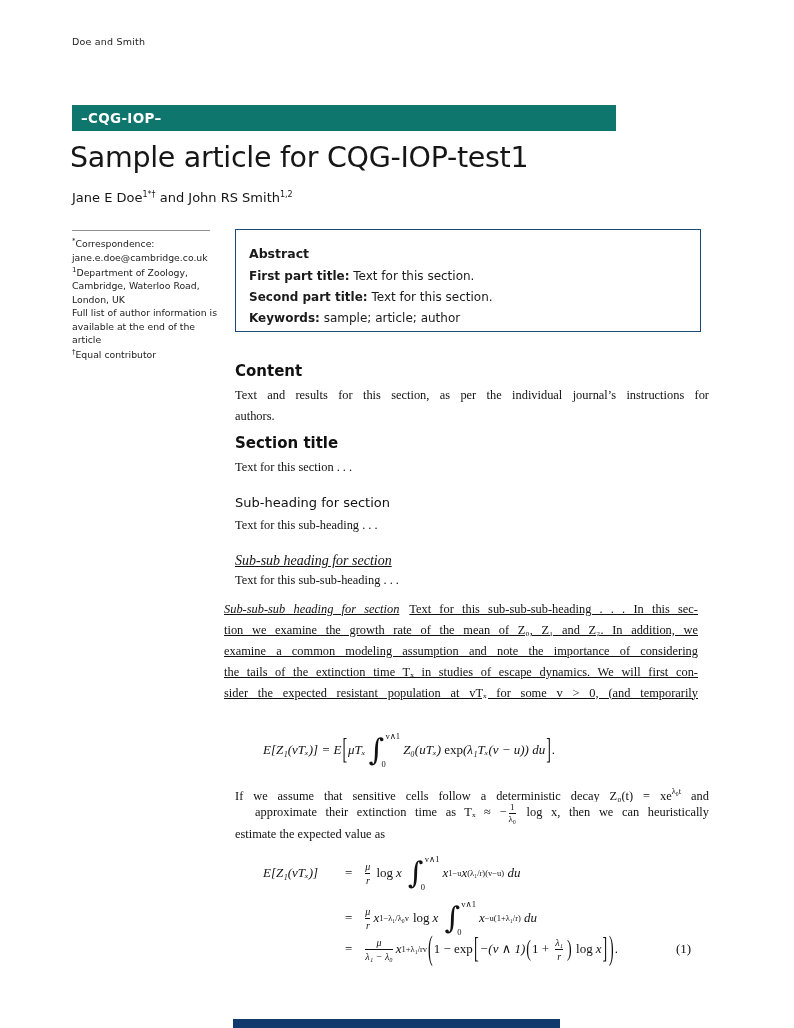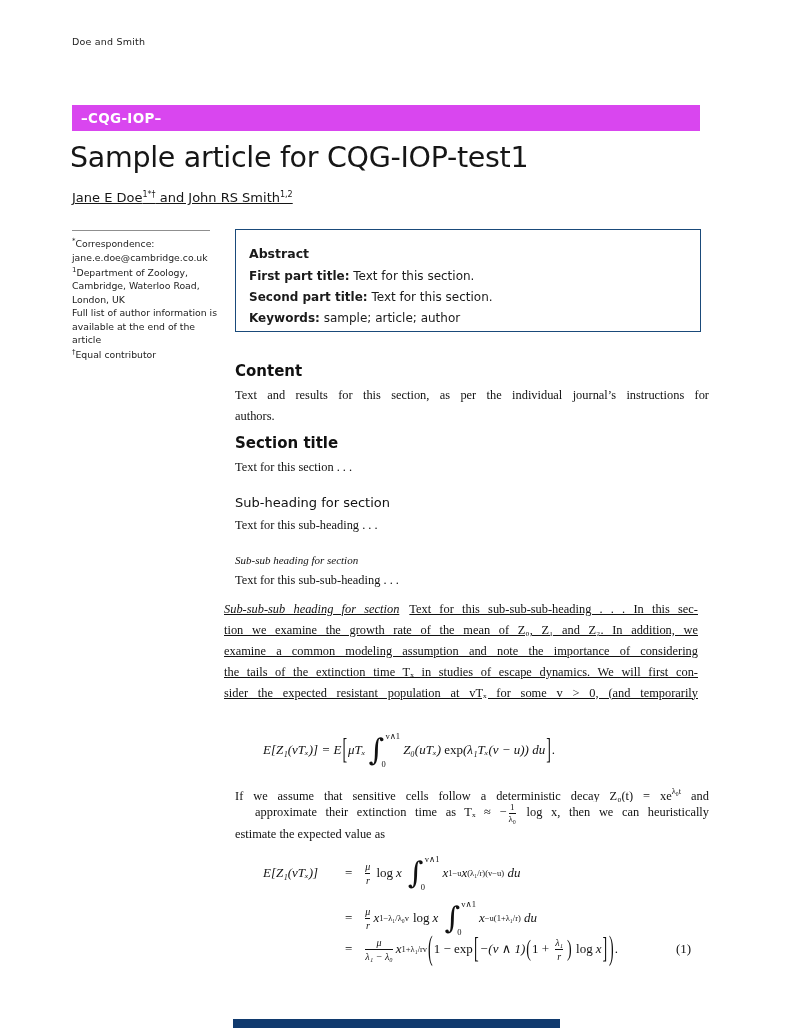--- a/index.html
+++ b/index.html
@@ -7,24 +7,24 @@
     width:794px;height:1028px;position:relative;background:#ffffff;
     font-family:"DejaVu Sans",sans-serif;color:#1a1a1a;overflow:hidden;
   }
   .abs{position:absolute;}
   .sans{font-family:"DejaVu Sans","Liberation Sans",sans-serif;}
   .serif{font-family:"Liberation Serif","DejaVu Serif",serif;}
   .it{font-style:italic;}
   .rm{font-style:normal;}
 
   .running-head{top:36px;left:72px;font-size:9.5px;color:#222;letter-spacing:.2px;text-align:right;}
-  .banner{top:105px;left:72px;width:628px;height:26px;background:#d946ef;}
+  .banner{top:105px;left:72px;width:544px;height:26px;background:#0f766e;}
   .banner span{color:#fff;font-weight:bold;font-size:13.5px;line-height:26px;padding-left:9px;letter-spacing:.3px;display:inline-block;}
   .title{top:141px;left:70px;font-size:28.5px;font-weight:500;color:#161616;letter-spacing:-.3px;}
-  .authors{top:190px;left:72px;font-size:13px;color:#161616;text-decoration:underline;}
+  .authors{top:190px;left:72px;font-size:13px;color:#161616;}
   .authors sup{font-size:8px;}
 
   .side-rule{top:230px;left:72px;width:138px;border-top:1px solid #8f8f8f;height:0;}
   .side-note{top:235px;left:72px;width:155px;font-size:9.3px;line-height:13.4px;color:#222;}
   .side-note sup{font-size:7px;}
 
   .abstract-box{top:229px;left:235px;width:466px;height:103px;border:1.5px solid #1a4a7a;box-sizing:border-box;padding:16px 13px;}
   .abstract-box .hd{font-size:12.5px;font-weight:bold;margin-bottom:8px;}
   .abstract-box .row{font-size:12px;margin-bottom:7px;}
   .abstract-box .row b{font-weight:bold;}
@@ -93,21 +93,21 @@
   <div class="jline">Text and results for this section, as per the individual journal’s instructions for</div>
   <div class="nline">authors.</div>
 </div>
 
 <div class="abs h1 sans" style="top:434px;left:235px;">Section title</div>
 <div class="abs body-par serif nline" style="top:457px;left:235px;">Text for this section . . .</div>
 
 <div class="abs h2 sans" style="top:495px;left:235px;">Sub-heading for section</div>
 <div class="abs body-par serif nline" style="top:515px;left:235px;">Text for this sub-heading . . .</div>
 
-<div class="abs body-par serif it" style="top:550px;left:235px;font-size:11px;">Sub-sub heading for section</div>
+<div class="abs body-par serif it" style="top:550px;left:235px;font-size:14px;text-decoration:underline;">Sub-sub heading for section</div>
 <div class="abs body-par serif nline" style="top:570px;left:235px;">Text for this sub-sub-heading . . .</div>
 
 <div class="abs body-par serif" style="top:599px;left:224px;text-decoration:underline;">
   <div class="jline"><span class="lead-it">Sub-sub-sub heading for section</span><span>Text for this sub-sub-sub-heading . . . In this sec-</span></div>
   <div class="jline">tion we examine the growth rate of the mean of Z₀, Z₁ and Z₂. In addition, we</div>
   <div class="jline">examine a common modeling assumption and note the importance of considering</div>
   <div class="jline">the tails of the extinction time Tₓ in studies of escape dynamics. We will first con-</div>
   <div class="jline">sider the expected resistant population at vTₓ for some v &gt; 0, (and temporarily</div>
 </div>
 

